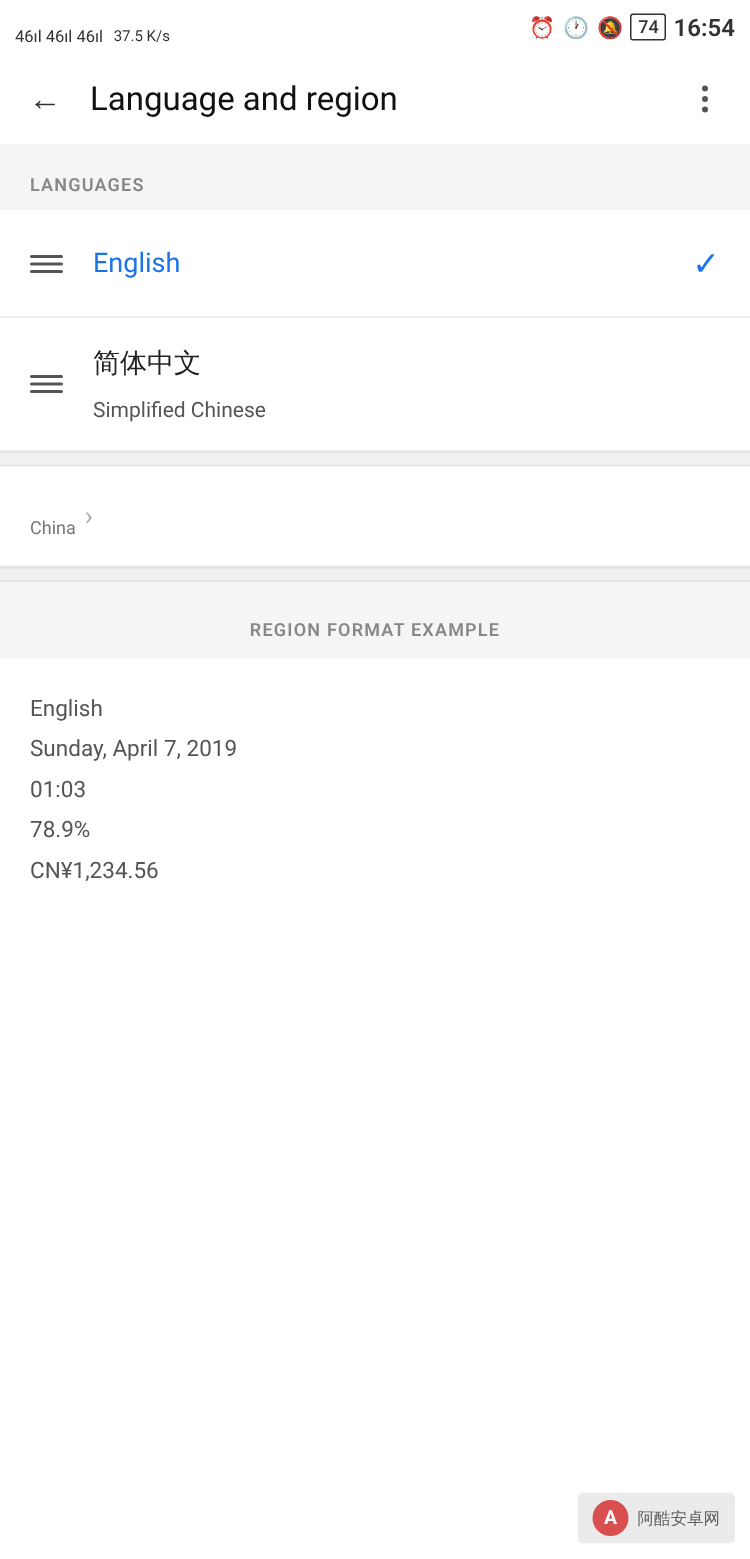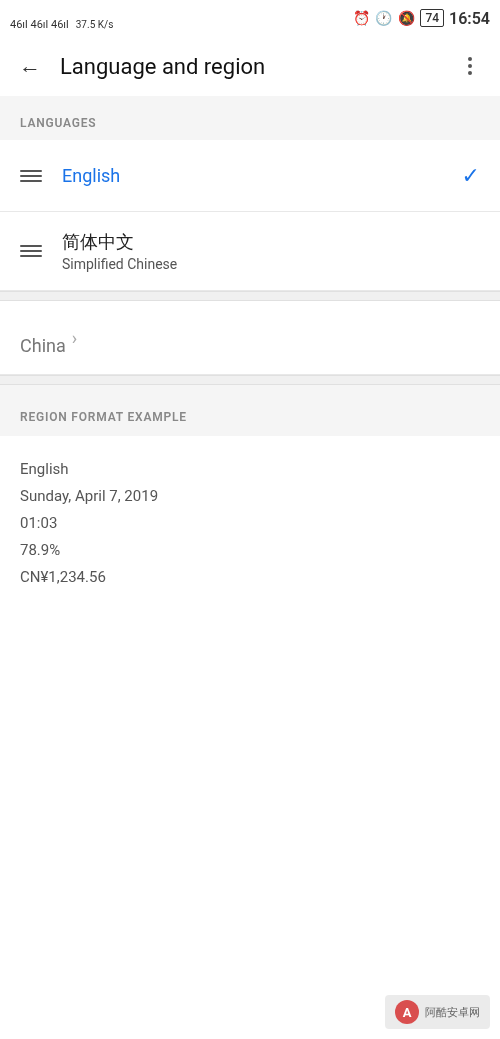--- a/index.html
+++ b/index.html
@@ -142,21 +142,21 @@
 
     .language-name-primary {
       font-size: 18px;
       color: #1a73e8;
       font-weight: 400;
     }
 
     .language-name-secondary {
       font-size: 14px;
       color: #555;
-      margin-top: 2px;
+      margin-top: 12px;
     }
 
     .language-name-chinese {
       font-size: 18px;
       color: #222;
       font-weight: 400;
     }
 
     .check-icon {
       font-size: 22px;
@@ -200,21 +200,21 @@
     }
 
     .region-label {
       flex: 1;
       font-size: 18px;
       color: #111;
       font-weight: 400;
     }
 
     .region-value {
-      font-size: 18px;
+      font-size: 12px;
       color: #777;
       margin-right: 6px;
       margin-top: 16px;
     }
 
     .chevron-icon {
       font-size: 18px;
       color: #aaa;
     }
 
@@ -223,20 +223,21 @@
       background: #f5f5f5;
       padding-top: 5px;
     }
 
     .region-format-header {
       padding: 20px 20px 12px 20px;
       font-size: 12px;
       font-weight: 600;
       color: #888;
       letter-spacing: 0.8px;
+      text-align: center;
     }
 
     .region-format-content {
       background: #ffffff;
       padding: 20px 20px 30px 20px;
     }
 
     .format-line {
       font-size: 15px;
       color: #555;

